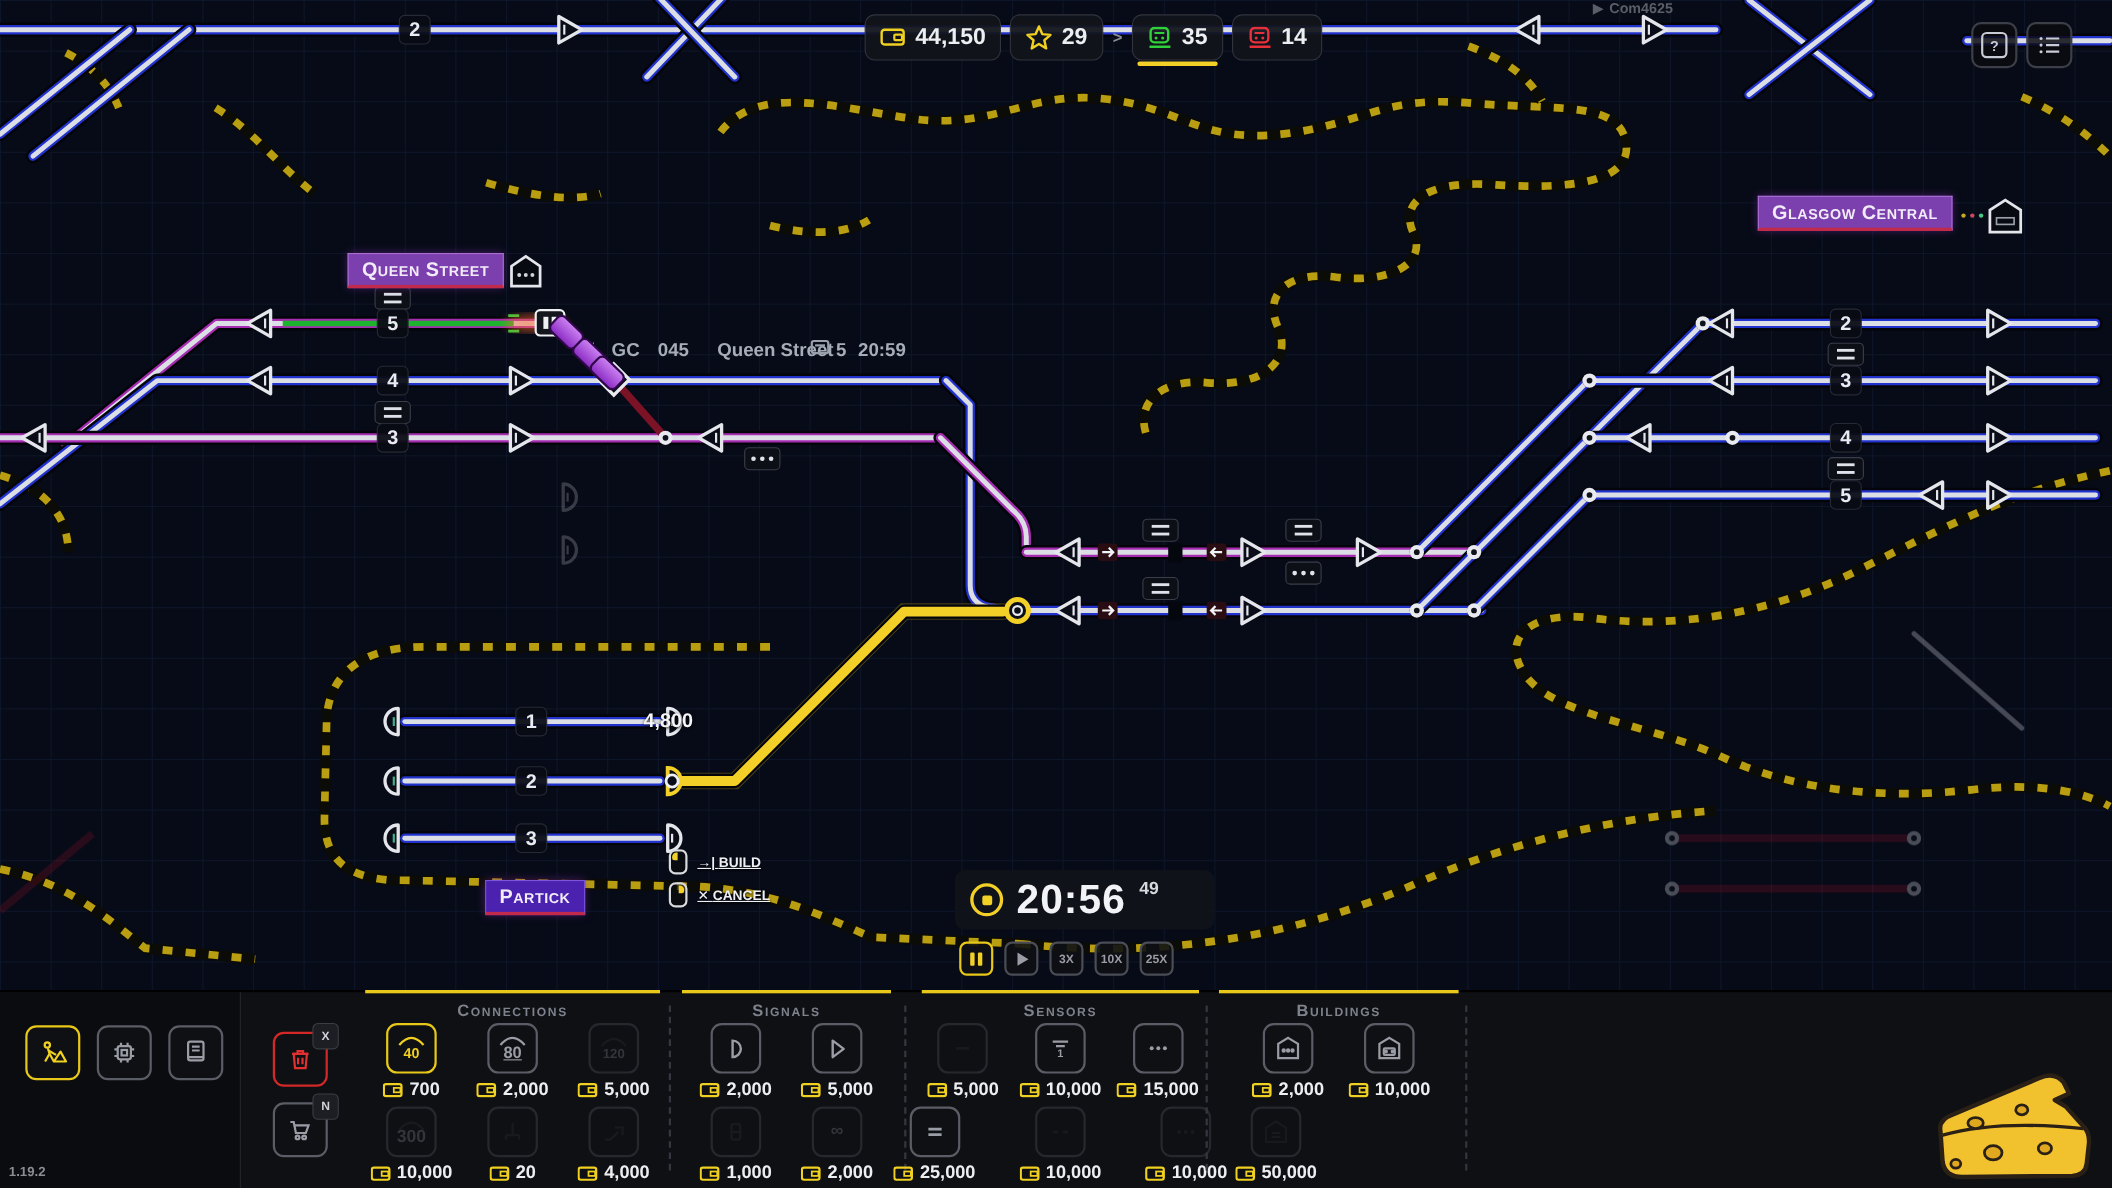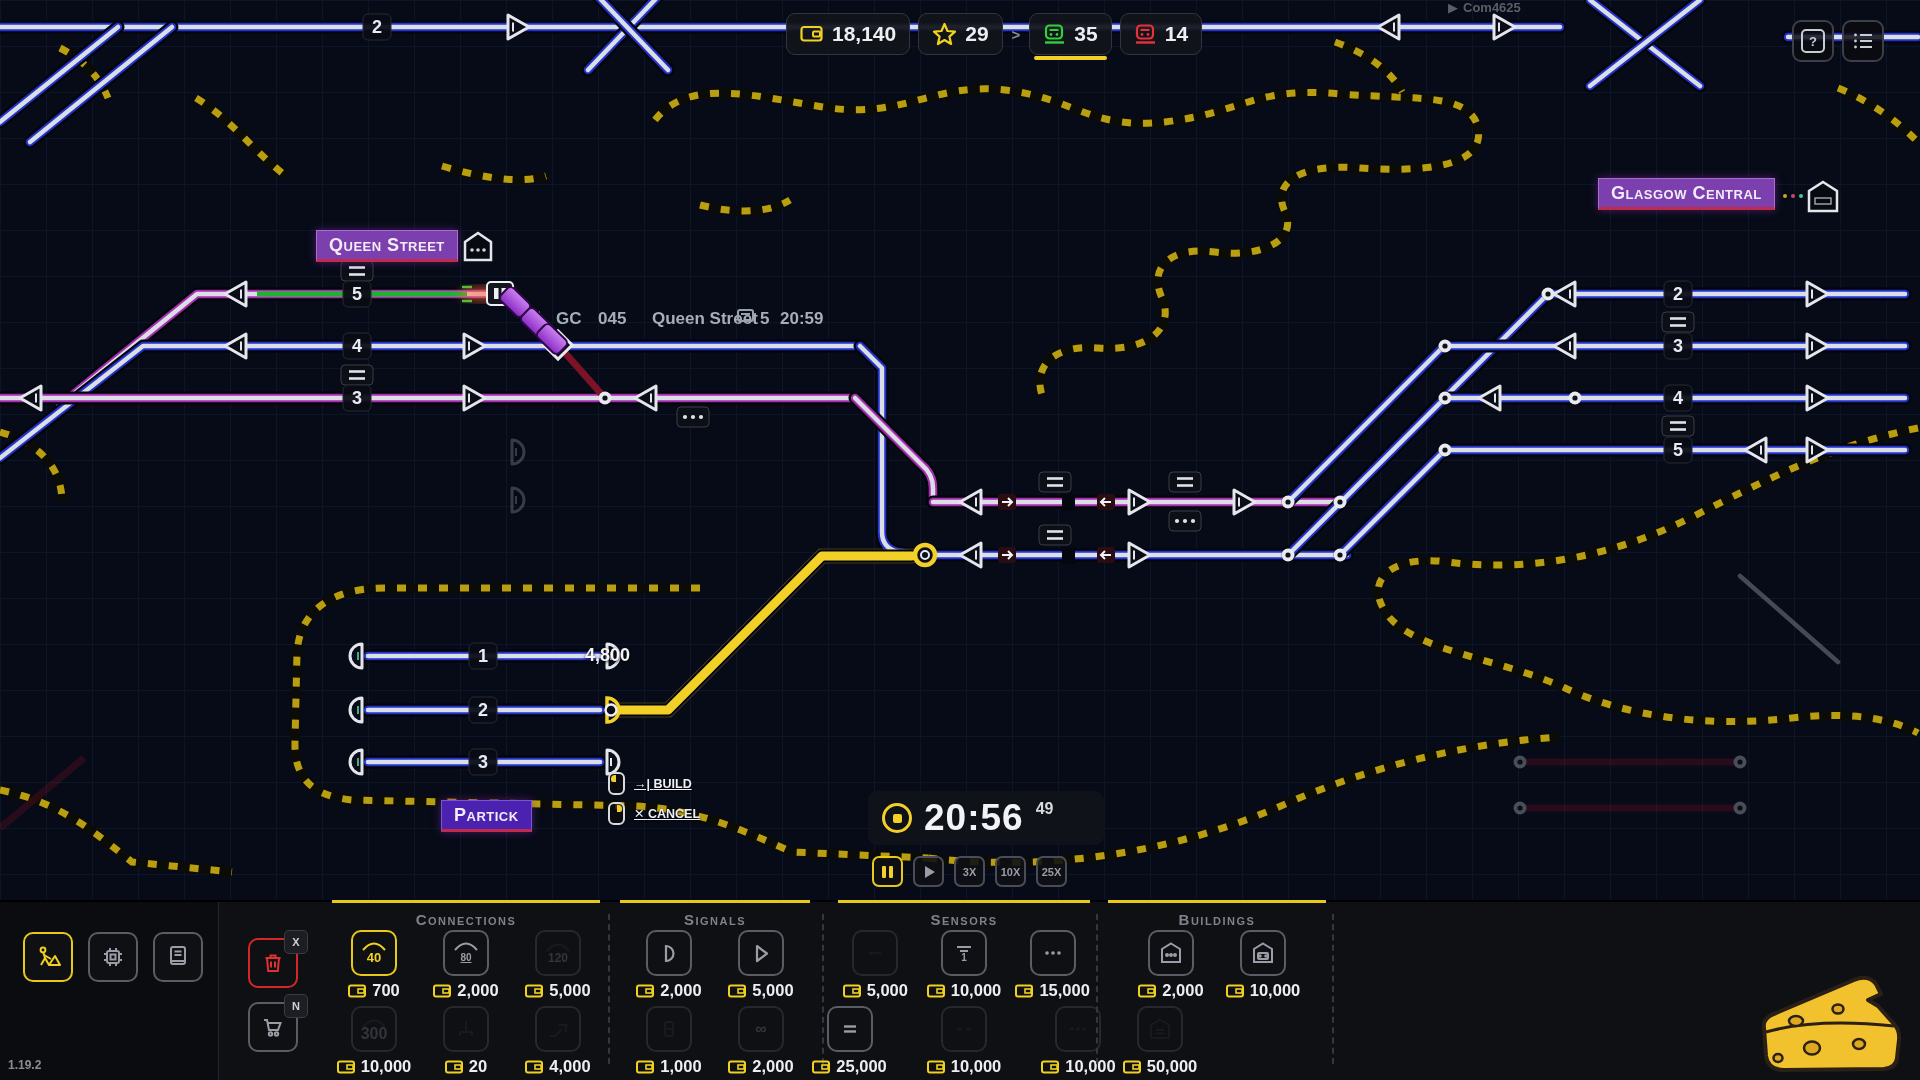--- a/index.html
+++ b/index.html
@@ -509,21 +509,21 @@
   <span>▶</span>
   <span>Com4625</span>
 </div>
 
 <div class="abs hudrow">
   <div class="hudb">
     <svg width="24" height="18">
       <rect x="1.5" y="2" width="20" height="13.5" rx="2.5" fill="none" stroke="#f0d020" stroke-width="2.2"></rect>
       <rect x="13" y="6.5" width="7" height="5" rx="1" fill="none" stroke="#f0d020" stroke-width="2"></rect>
     </svg>
-    <span>18,140</span>
+    <span>44,150</span>
   </div>
   <div class="hudb">
     <svg width="25" height="24">
       <polygon points="12.5,2 15.5,9 23,9.7 17.4,14.6 19.1,22 12.5,18 5.9,22 7.6,14.6 2,9.7 9.5,9" fill="none" stroke="#f0d020" stroke-width="2.2" stroke-linejoin="round"></polygon>
     </svg>
     <span>29</span>
   </div>
   <span class="hudsep">&gt;</span>
   <div class="hudb">
     <svg width="23" height="21">
@@ -650,21 +650,21 @@
               <rect x="10" y="5" width="6" height="4" fill="none" stroke="#f0d020" stroke-width="1.6"></rect>
             </svg>
           <span>700</span>
           </div>
       </div>
       <div class="titem">
         <div class="ticon">
             <svg width="26" height="9">
               <path d="M 2,8 Q 13,-5 24,8" fill="none" stroke="currentColor" stroke-width="2"></path>
             </svg>
-          <span style="font-size:10px;line-height:13px;text-decoration:underline;">80</span>
+          <span style="font-size:15px;line-height:13px;text-decoration:underline;">80</span>
           </div>
         <div class="tprice">
             <svg width="19" height="14">
               <rect x="1" y="1.5" width="16" height="11" rx="2" fill="none" stroke="#f0d020" stroke-width="2"></rect>
               <rect x="10" y="5" width="6" height="4" fill="none" stroke="#f0d020" stroke-width="1.6"></rect>
             </svg>
           <span>2,000</span>
           </div>
       </div>
       <div class="titem dim">

